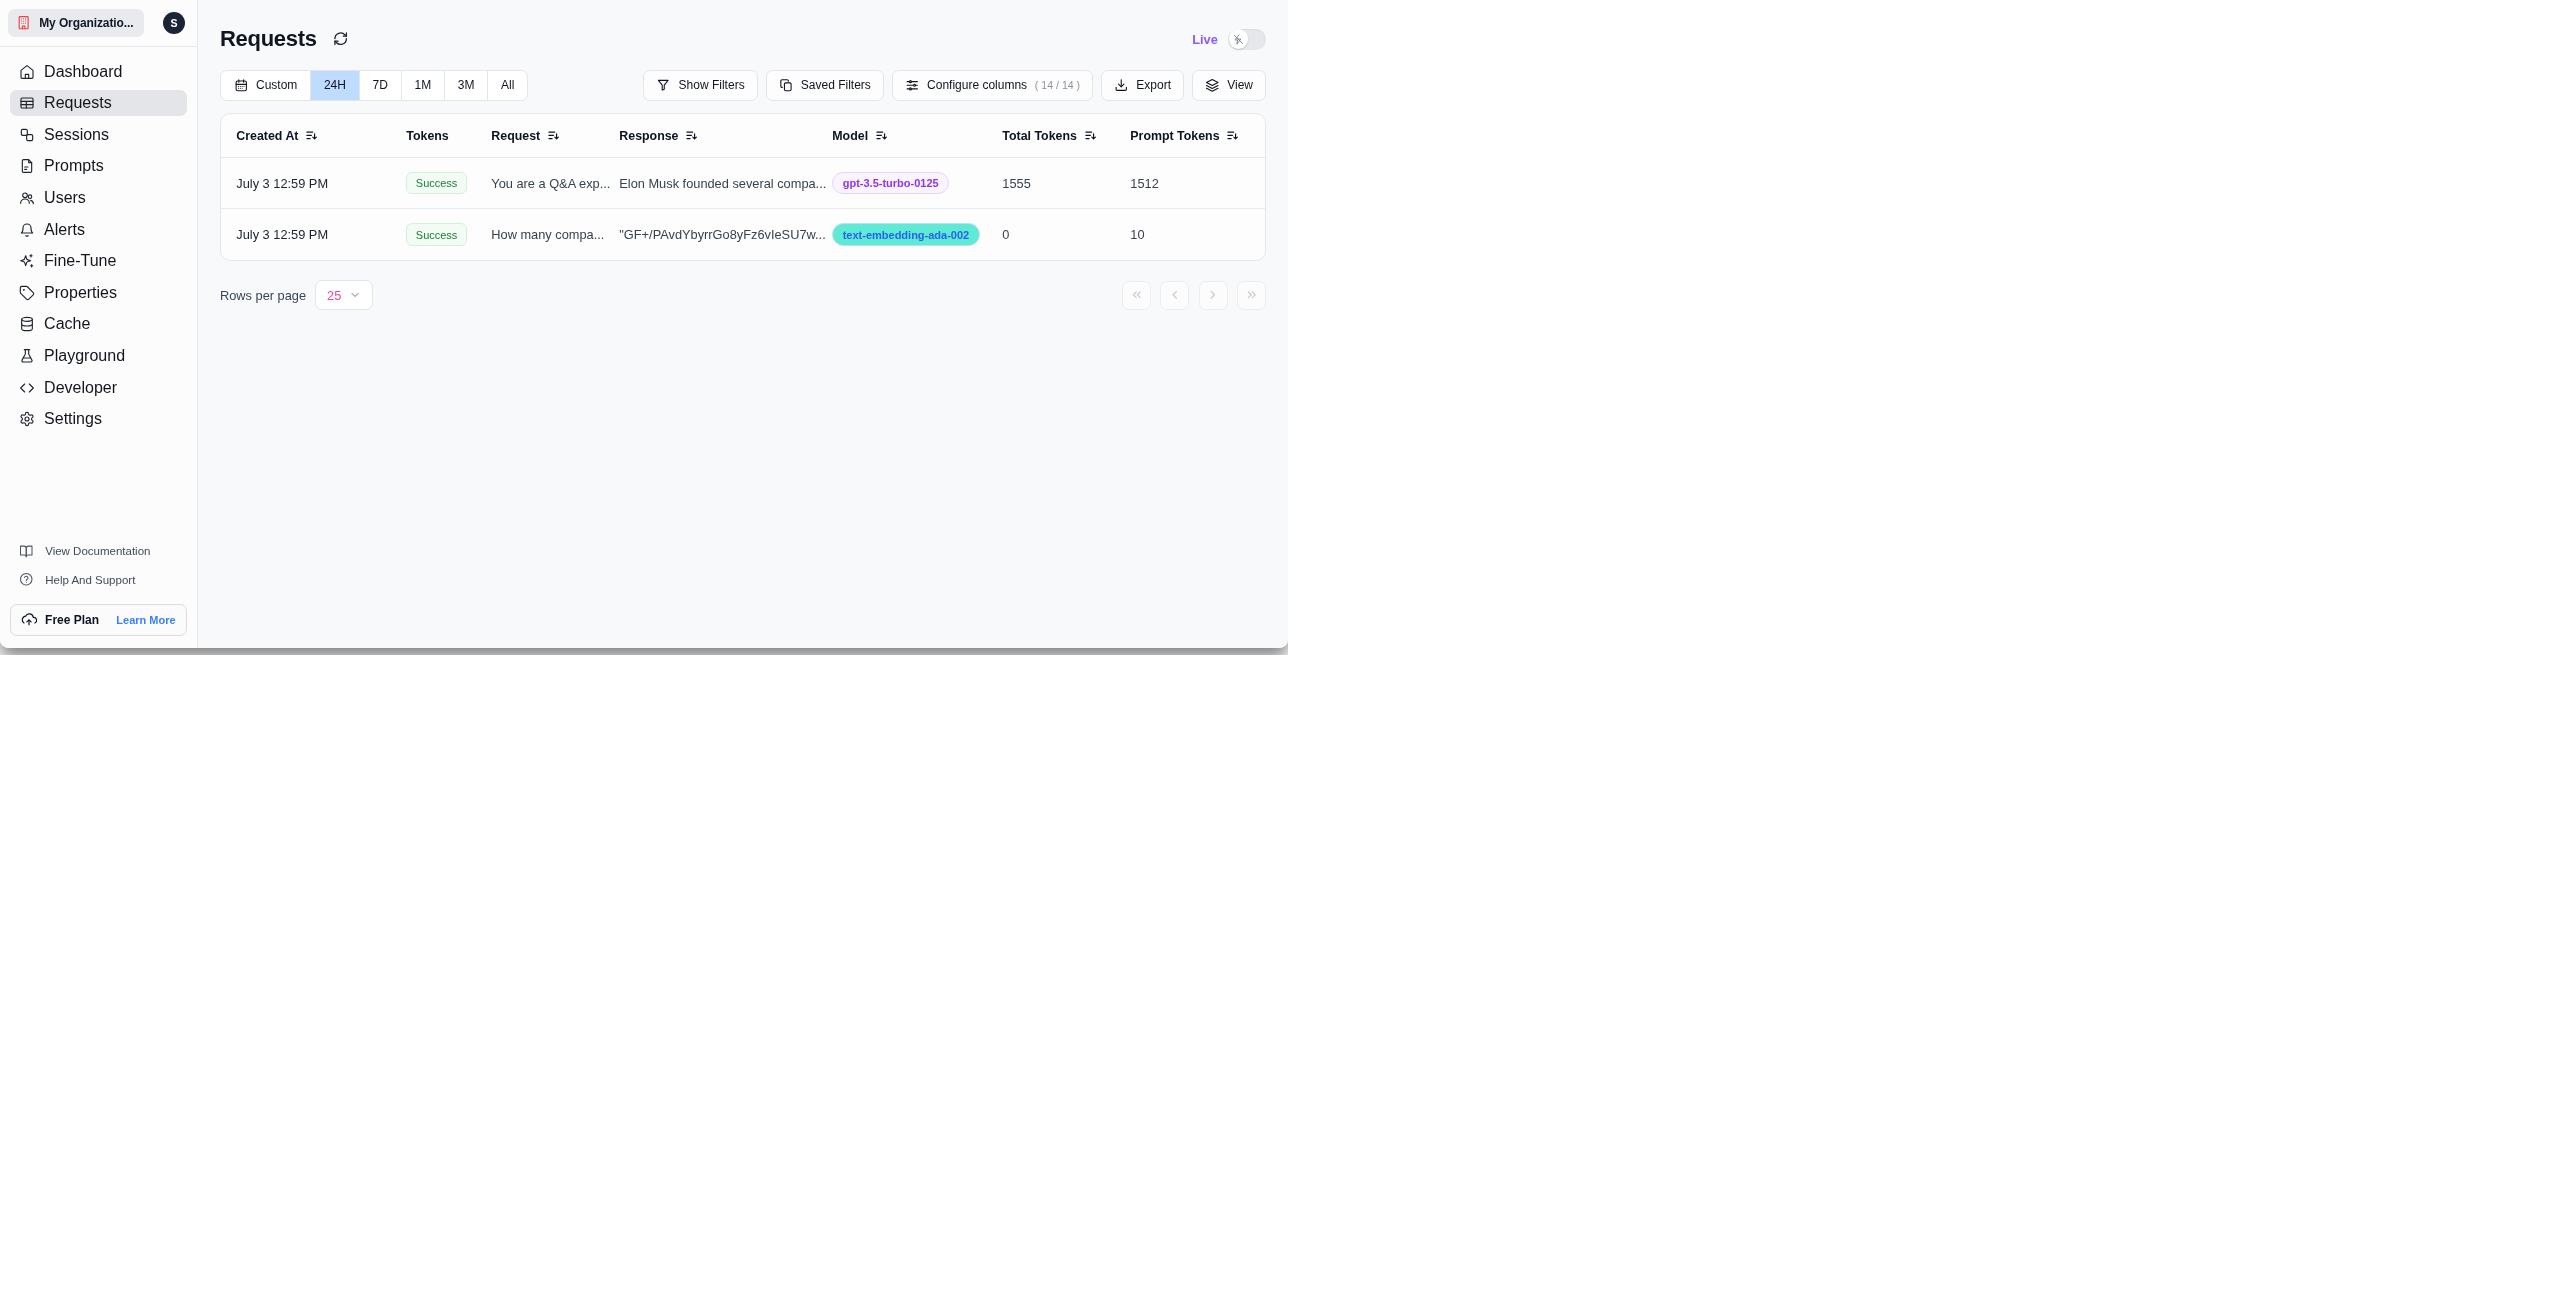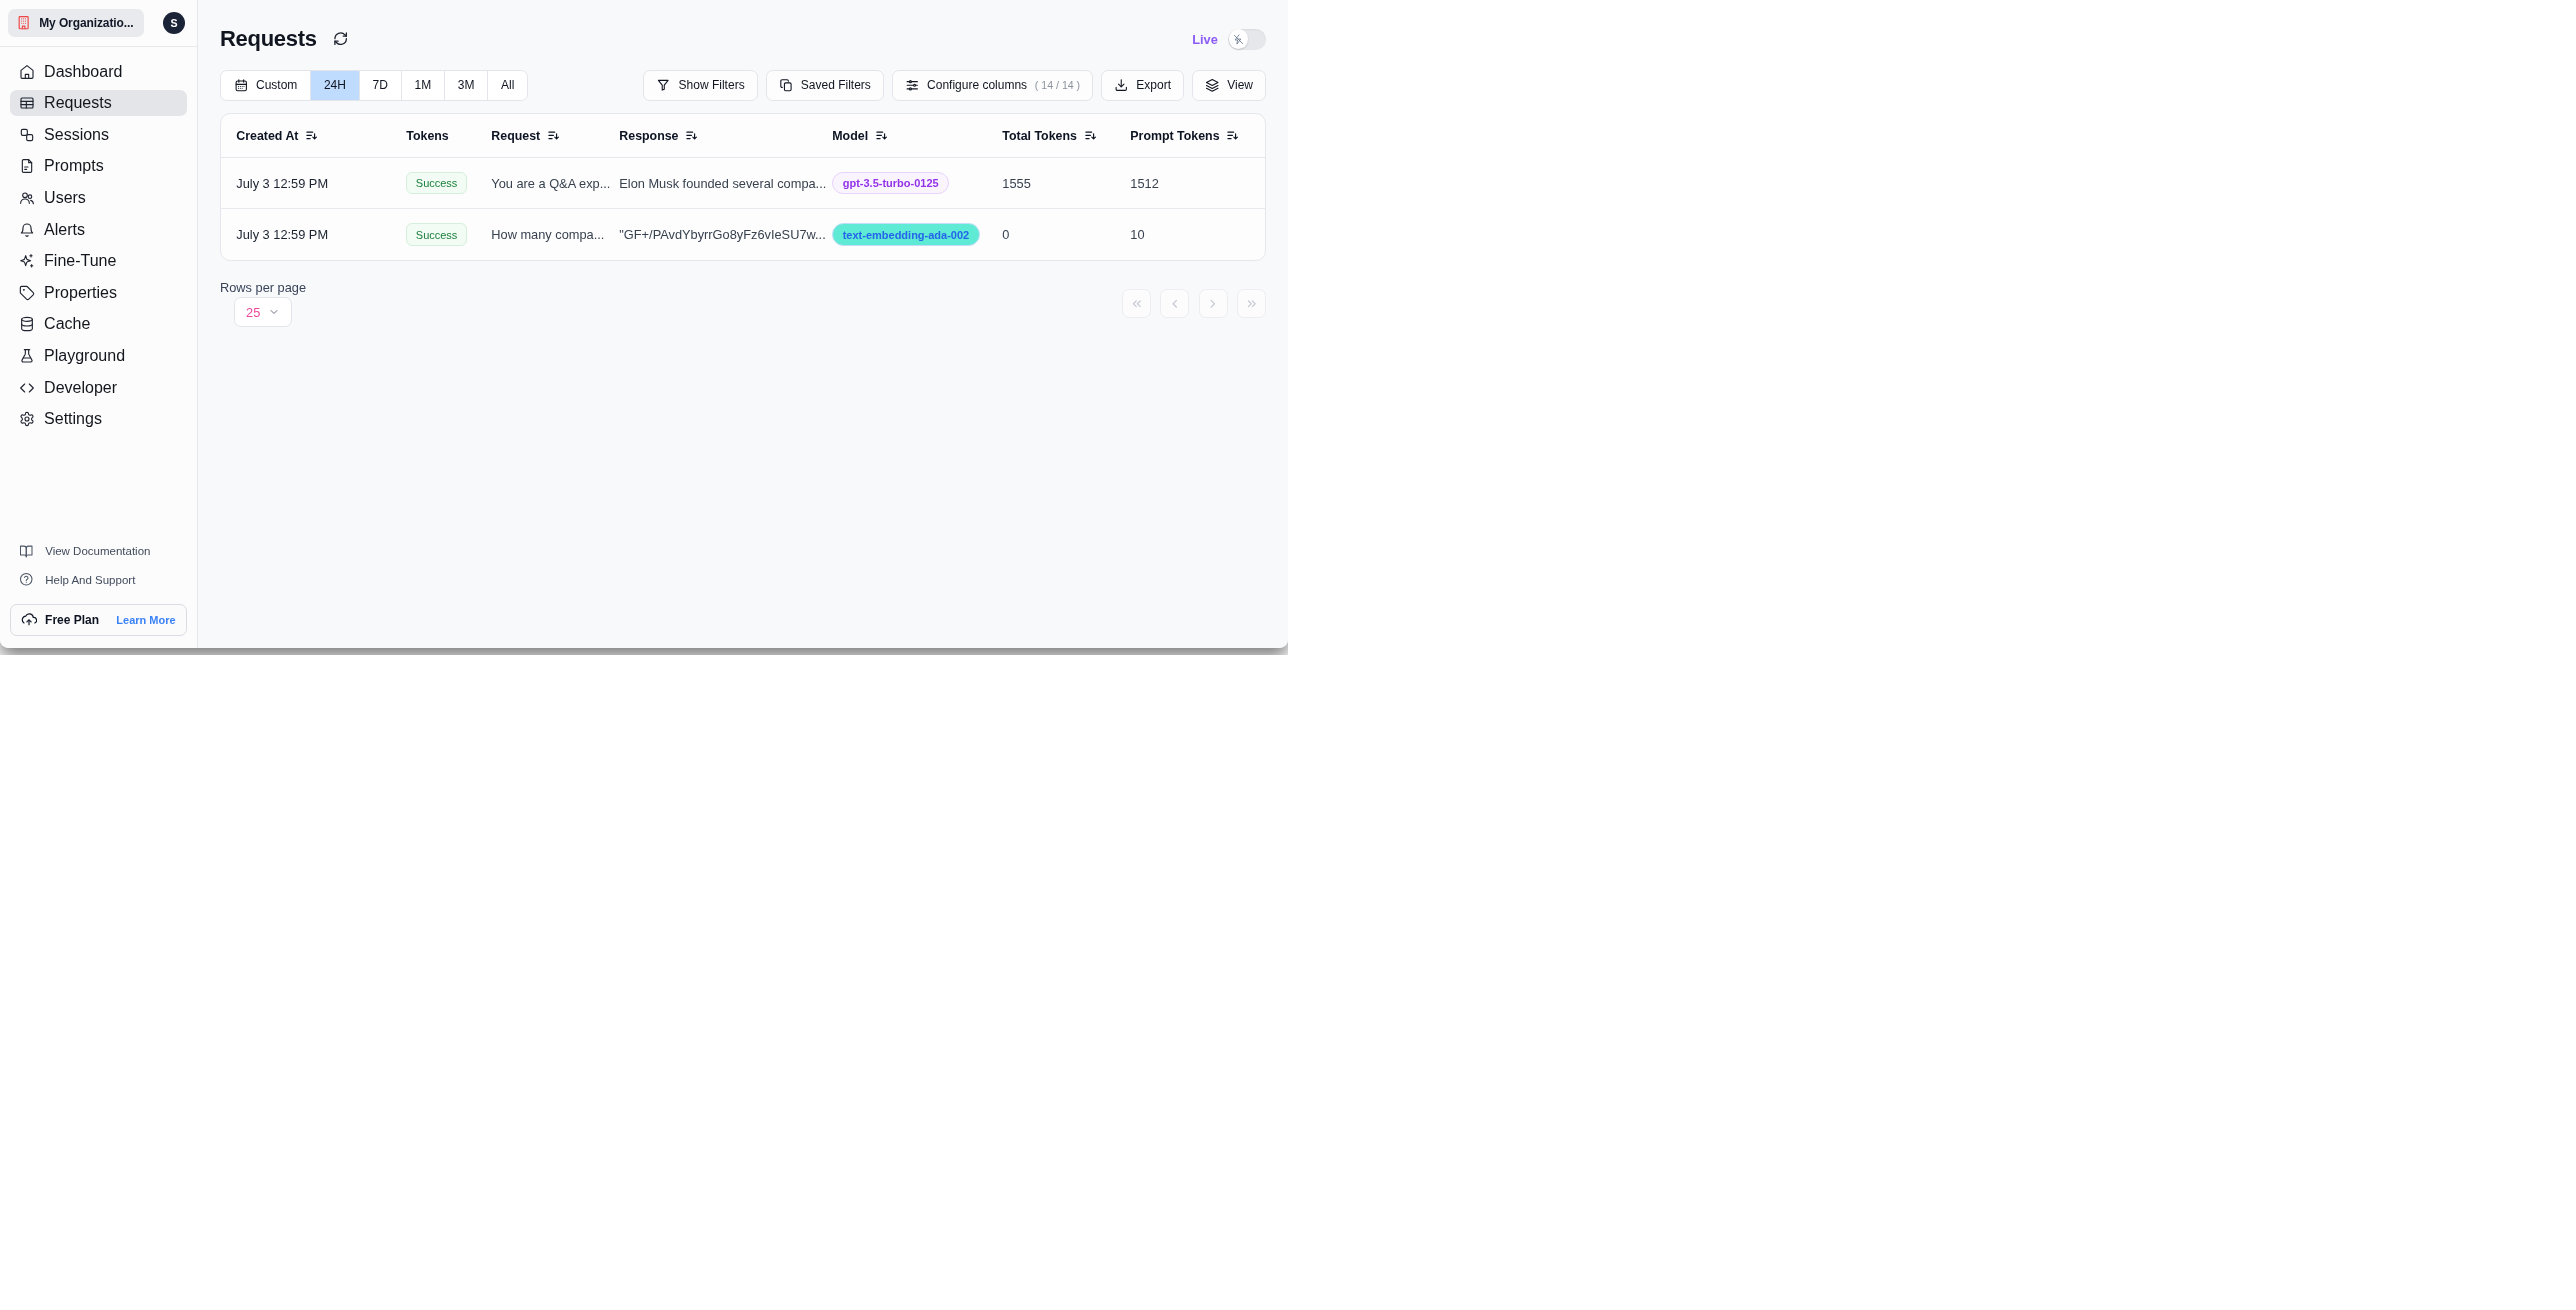--- a/index.html
+++ b/index.html
@@ -82,21 +82,21 @@
   .cell.created { color:#1b2330; }
   .badge-success { display:inline-block; padding:4.3px 8.5px; background:#f2fbf4; border:0.9px solid #d5efdc;
                    border-radius:6px; color:#1a7f3c; font-size:11px; font-weight:500; }
   .badge-model { display:inline-block; padding:4.3px 9.4px; border-radius:851px; font-size:11px; font-weight:600;
                  white-space:nowrap; }
   .badge-purple { color:#9333ea; background:#f9f4fe; border:0.9px solid #e7d4fb; }
   .badge-blue { color:#2563eb; background:#5eead4; border:0.9px solid #c3dcf7; }
 
   
   .pager-row { display:flex; align-items:center; justify-content:space-between; margin-top:19px; }
-  .pager-left { display:flex; align-items:center; gap:2px;flex-direction:column; }
+  .pager-left { display:flex; align-items:center; gap:9px; }
   .pager-label { font-size:12.8px; color:#39445a; }
   .rows-select { display:flex; align-items:center; gap:7.7px; height:30px; padding:0 11px; background:#fff;
                  border:0.9px solid #e3e5ea; border-radius:6.8px; font-family:inherit; font-size:12.8px; color:#ec4899;
                  cursor:pointer; }
   .rows-select svg { width:12px; height:12px; color:#6b7280; }
   .pager-btns { display:flex; gap:9.4px; }
   .pbtn { width:29px; height:29px; border-radius:6.8px; border:0.9px solid #ededf1; background:#fcfcfd;
           display:flex; align-items:center; justify-content:center; color:#c7ccd4; cursor:default; }
   .pbtn svg { width:13.6px; height:13.6px; }
 </style>

